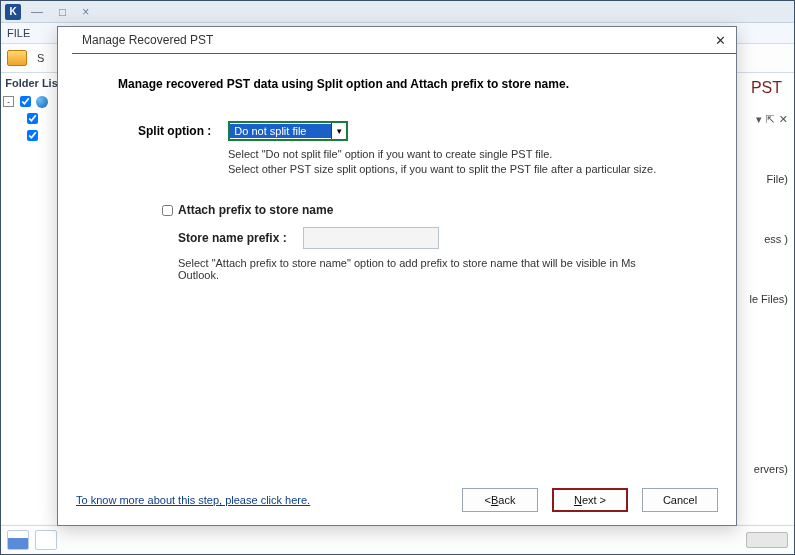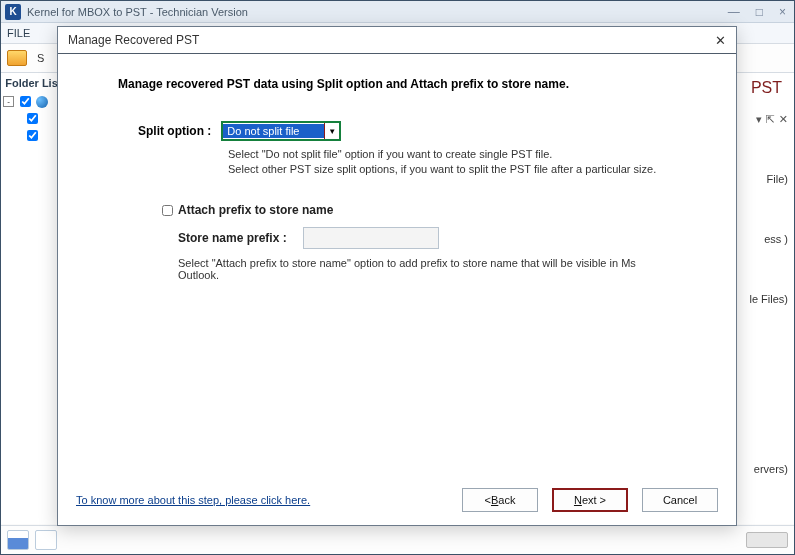--- a/index.html
+++ b/index.html
@@ -171,34 +171,34 @@
     box-shadow: 0 4px 18px rgba(0,0,0,0.2);
     z-index: 50;
     box-sizing: border-box;
   }
   .dlg-titlebar {
     height: 26px;
     display: flex; align-items: center;
     padding: 0 10px;
     background: #fff;
     border-bottom: 1px solid #4e5b6a;
-    font-size: 12px; color: #333;
+    font-size: 12px; color: #333; margin-left: 14px;
   }
   .dlg-close { margin-left: auto; font-size: 13px; cursor: pointer; color: #333; }
   .dlg-body {
     position: absolute;
     top: 26px; left: 0; right: 0; bottom: 50px;
     padding: 24px 60px;
     box-sizing: border-box;
   }
   .dlg-heading {
     font-weight: bold; font-size: 12px; color: #000; margin-bottom: 30px;
   }
   .field-row {
-    display: flex; align-items: center; gap: 10px;
+    display: flex; align-items: center; gap: 17px;
     margin-left: 20px;
   }
   .field-label { font-weight: bold; font-size: 12px; color: #000; }
   .select-box {
     border: 2px solid #15803d;
     width: 120px; display: flex; align-items: center;
     box-sizing: border-box;
   }
   .select-val {
     flex: 1;
@@ -262,21 +262,20 @@
   }
   .u { text-decoration: underline; }
 </style>
 </head>
 <body>
 
 <div class="main-window">
 
   <div class="main-titlebar">
     <div class="app-icon">K</div>
-    <div class="main-title">Kernel for MBOX to PST - Technician Version</div>
     <div class="win-controls">
       <span>—</span>
       <span>□</span>
       <span>×</span>
     </div>
   </div>
 
   <div class="menubar">
     <div class="menu-item">FILE</div>
   </div>

